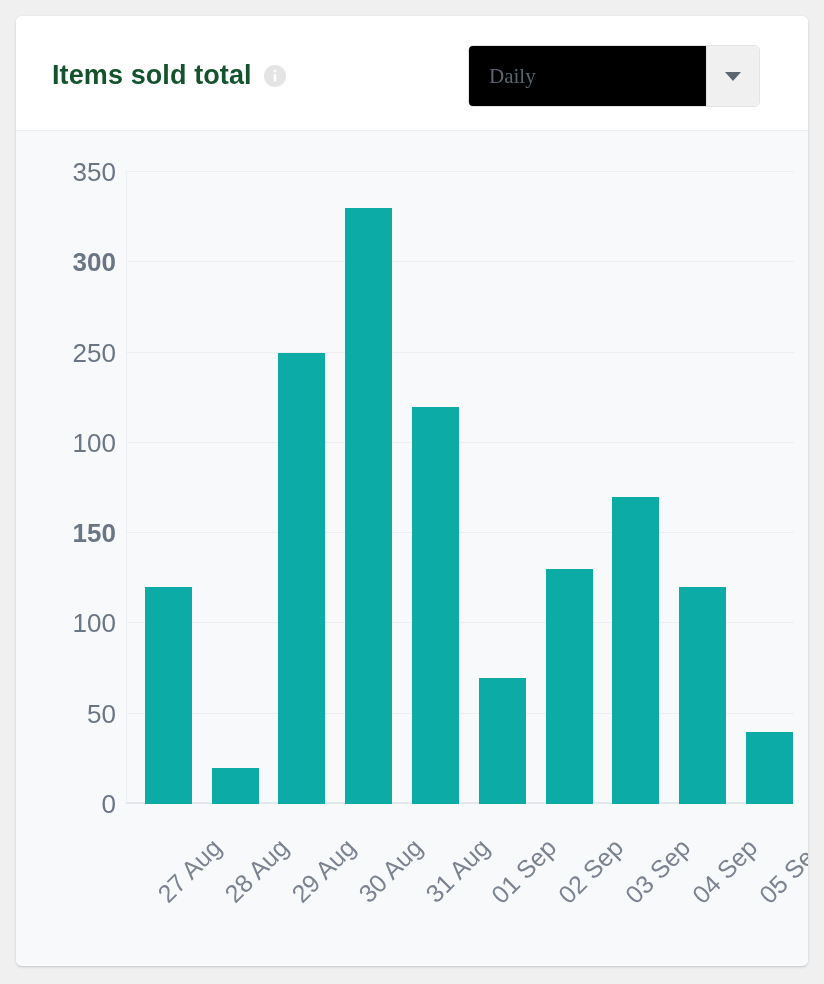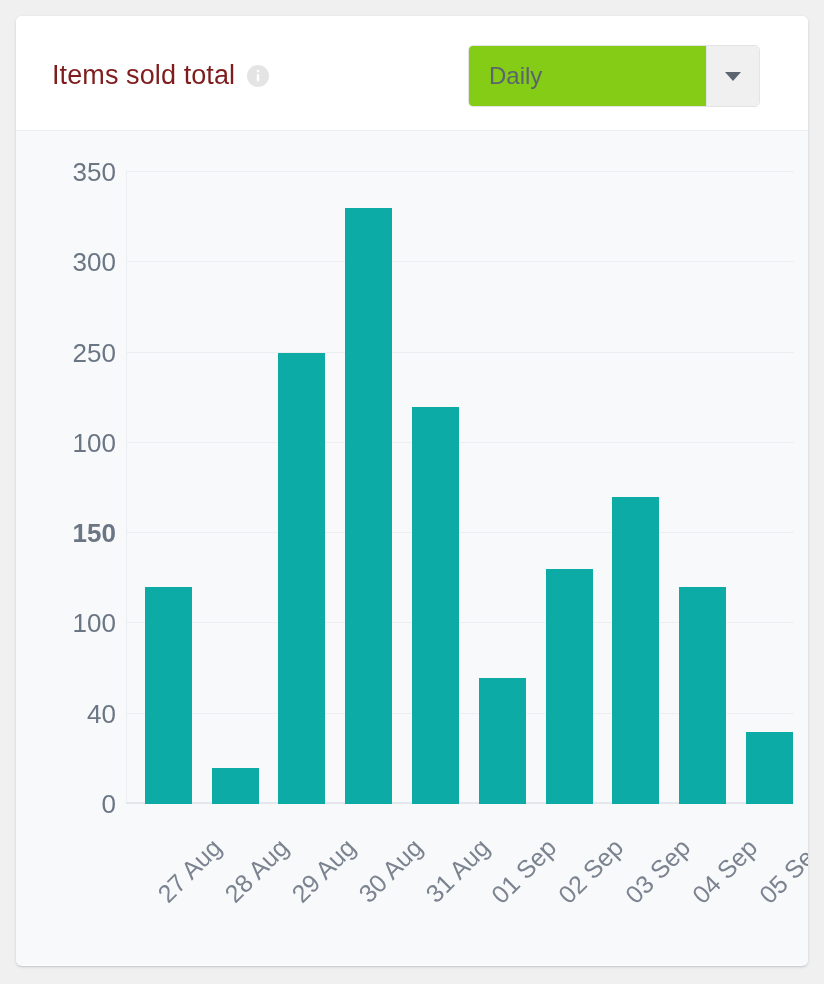--- a/index.html
+++ b/index.html
@@ -38,22 +38,22 @@
   .title-wrap {
     position: absolute;
     left: 36px;
     top: 44px;
     display: flex;
     align-items: center;
     gap: 12px;
   }
   .card-title {
     font-size: 27px;
-    color: #7f1d1d;
-    font-weight: 400;
+    color: #14532d;
+    font-weight: 700;
     letter-spacing: 0.1px;
     white-space: nowrap;
   }
   .info-icon {
     width: 22px;
     height: 22px;
     border-radius: 50%;
     background: #e4e4e4;
     display: inline-flex;
     align-items: center;
@@ -74,24 +74,25 @@
     background: #ffffff;
     display: flex;
     box-sizing: border-box;
     overflow: hidden;
   }
   .select-value {
     flex: 1 1 auto;
     display: flex;
     align-items: center;
     padding-left: 20px;
-    font-size: 24px;
+    font-size: 21px;
     color: #5b6570;
-    background: #84cc16;
+    background: #000000;
     white-space: nowrap;
+    font-family: Liberation Serif, serif;
   }
   .select-arrow-btn {
     width: 52px;
     flex: 0 0 52px;
     background: #f0f0f0;
     border-left: 1px solid #e2e4e8;
     display: flex;
     align-items: center;
     justify-content: center;
   }
@@ -218,31 +219,31 @@
 
   <div class="chart-body">
 
     <div class="plot">
       <div class="axis-vline"></div>
 
       <div id="grid-host">
           <div class="gridline baseline" style="bottom: 0%;"></div>
           <span class="ytick" style="bottom: auto; top: 100%;">0</span>
           <div class="gridline" style="bottom: 14.2857%;"></div>
-          <span class="ytick" style="bottom: auto; top: 85.7143%;">40</span>
+          <span class="ytick" style="bottom: auto; top: 85.7143%;">50</span>
           <div class="gridline" style="bottom: 28.5714%;"></div>
           <span class="ytick" style="bottom: auto; top: 71.4286%;">100</span>
           <div class="gridline" style="bottom: 42.8571%;"></div>
           <span class="ytick" style="bottom: auto; top: 57.1429%; font-weight: bold;">150</span>
           <div class="gridline" style="bottom: 57.1429%;"></div>
           <span class="ytick" style="bottom: auto; top: 42.8571%;">100</span>
           <div class="gridline" style="bottom: 71.4286%;"></div>
           <span class="ytick" style="bottom: auto; top: 28.5714%; margin-left: 40px;">250</span>
           <div class="gridline" style="bottom: 85.7143%;"></div>
-          <span class="ytick" style="bottom: auto; top: 14.2857%;">300</span>
+          <span class="ytick" style="bottom: auto; top: 14.2857%; font-weight: bold;">300</span>
           <div class="gridline" style="bottom: 100%;"></div>
           <span class="ytick" style="bottom: auto; top: 0%;">350</span>
         </div>
 
       <div class="bars" id="bars-host">
           <div class="bar-slot">
             <div class="bar" title="27 Aug: 120" style="height: 34.2857%; background: rgb(12, 171, 165);"></div>
           </div>
           <div class="bar-slot">
             <div class="bar" title="28 Aug: 20" style="height: 5.71429%; background: rgb(12, 171, 165);"></div>

